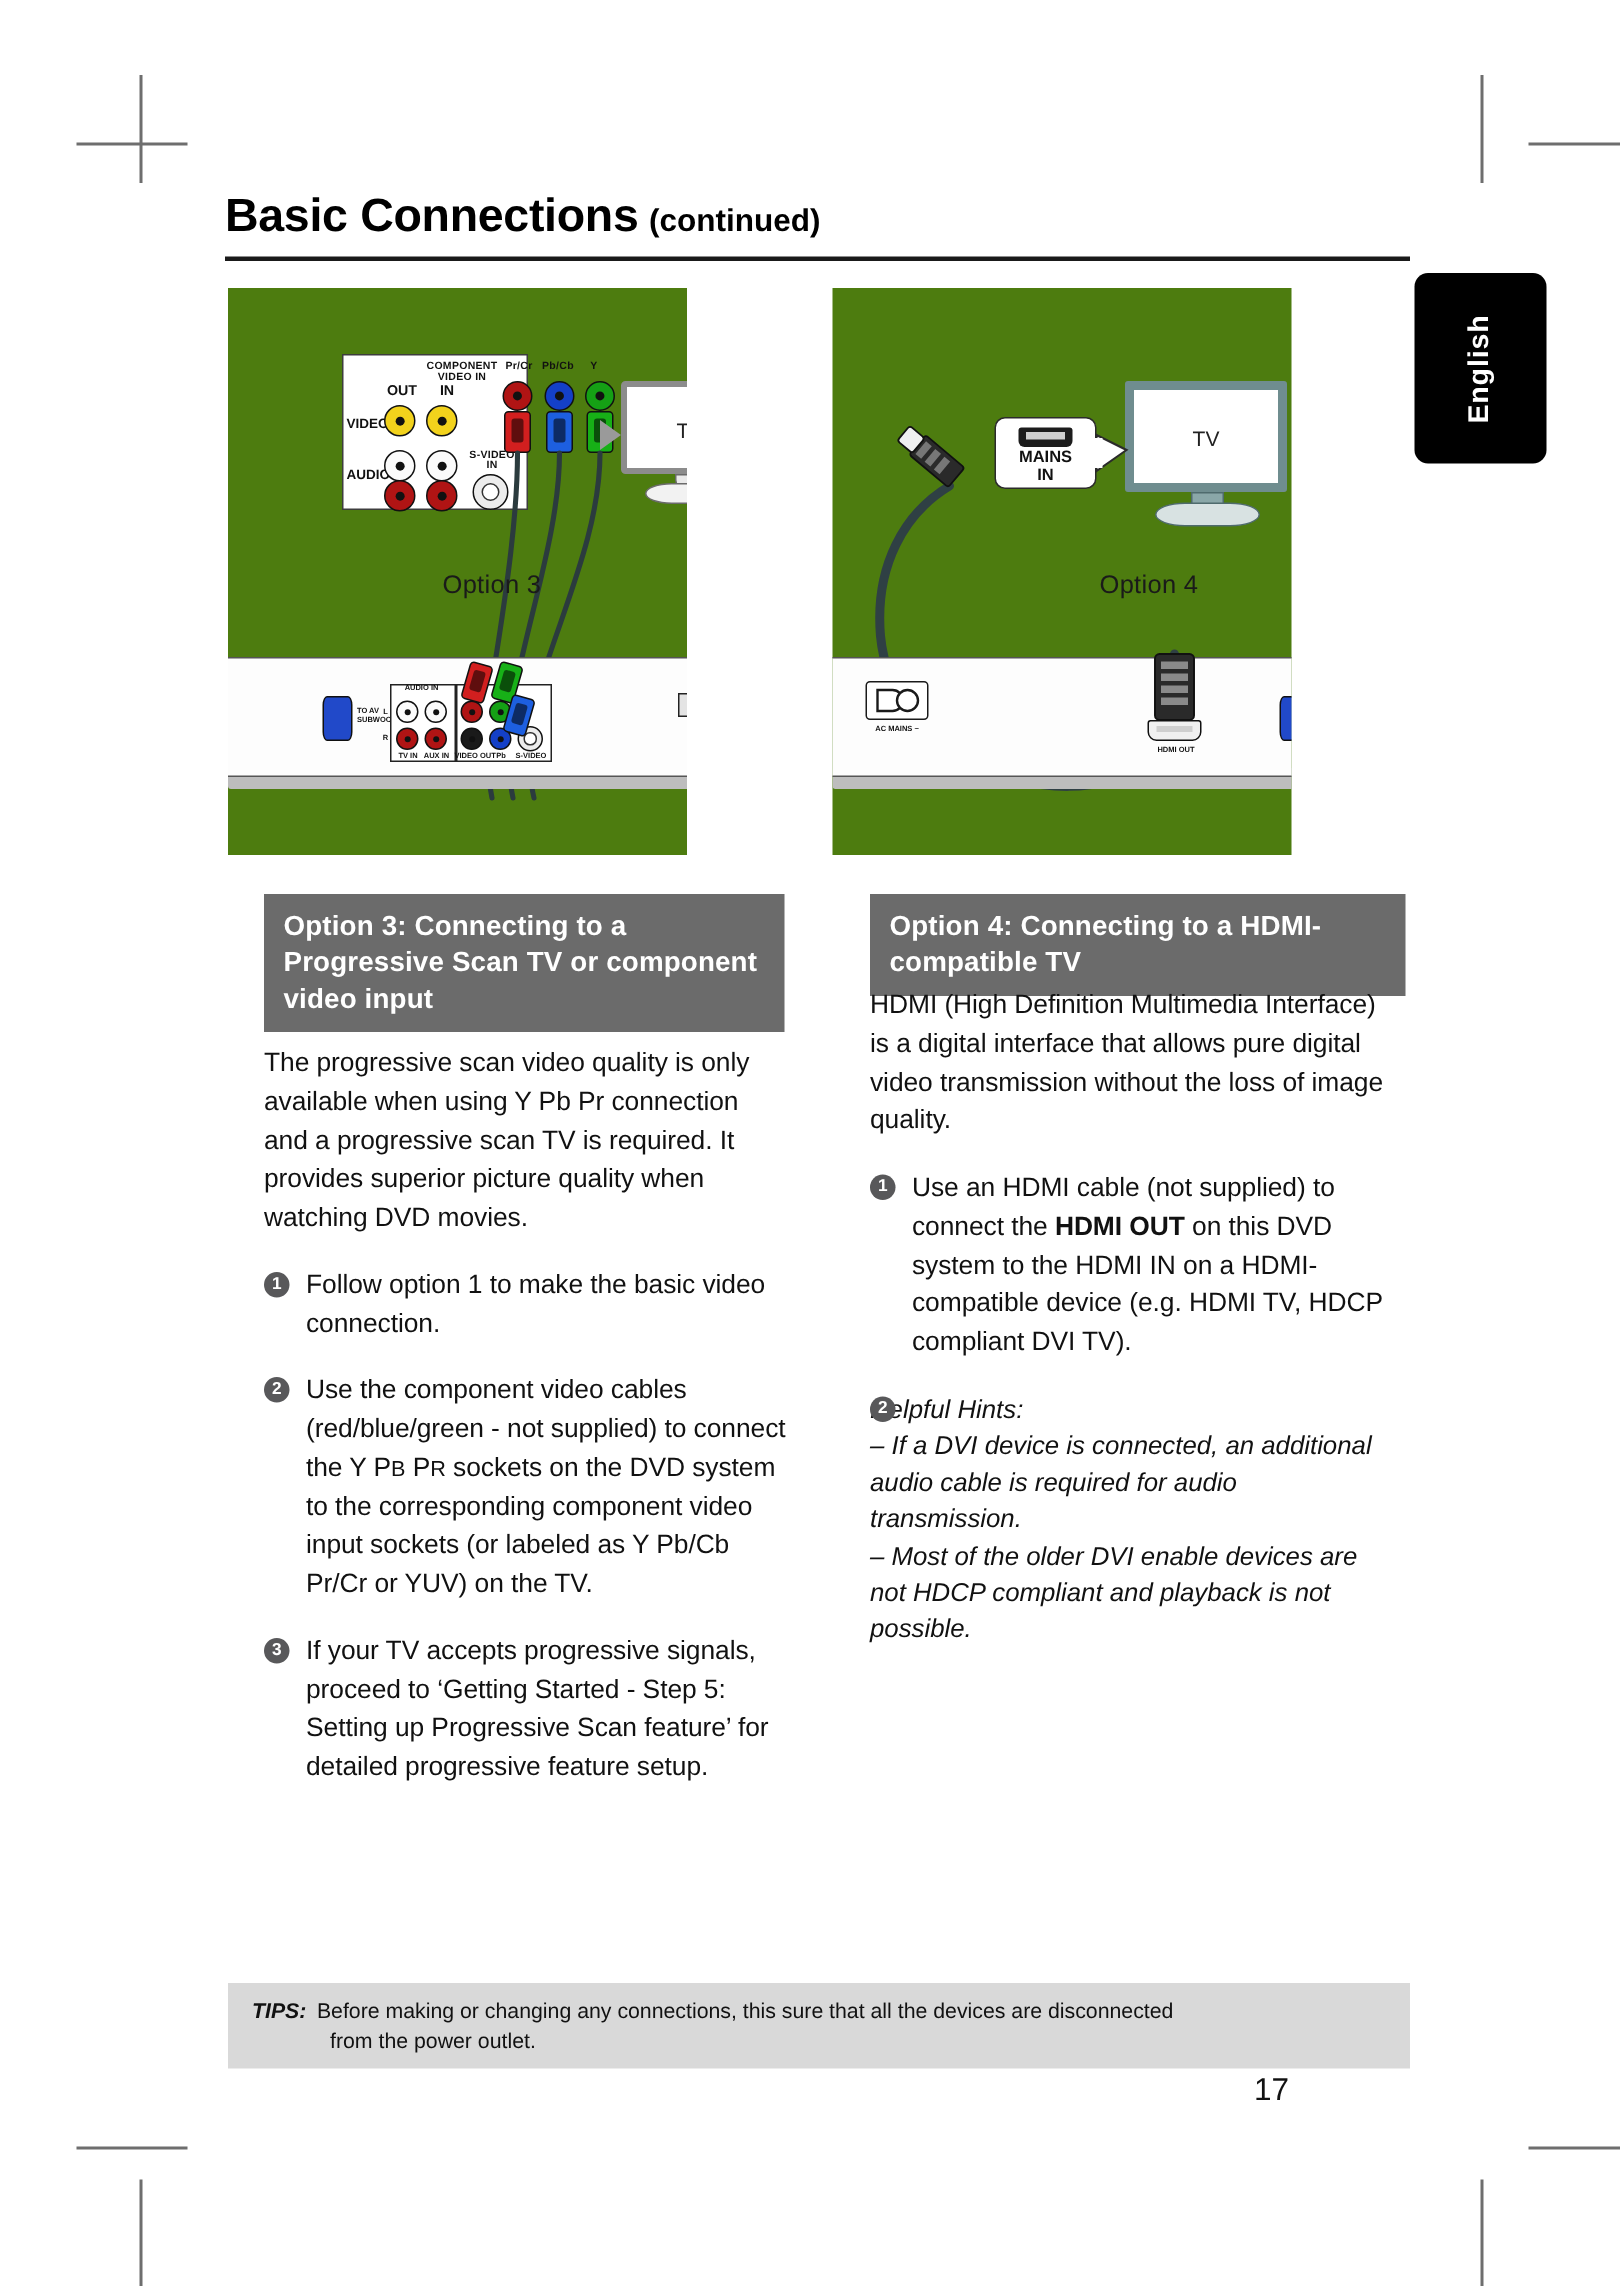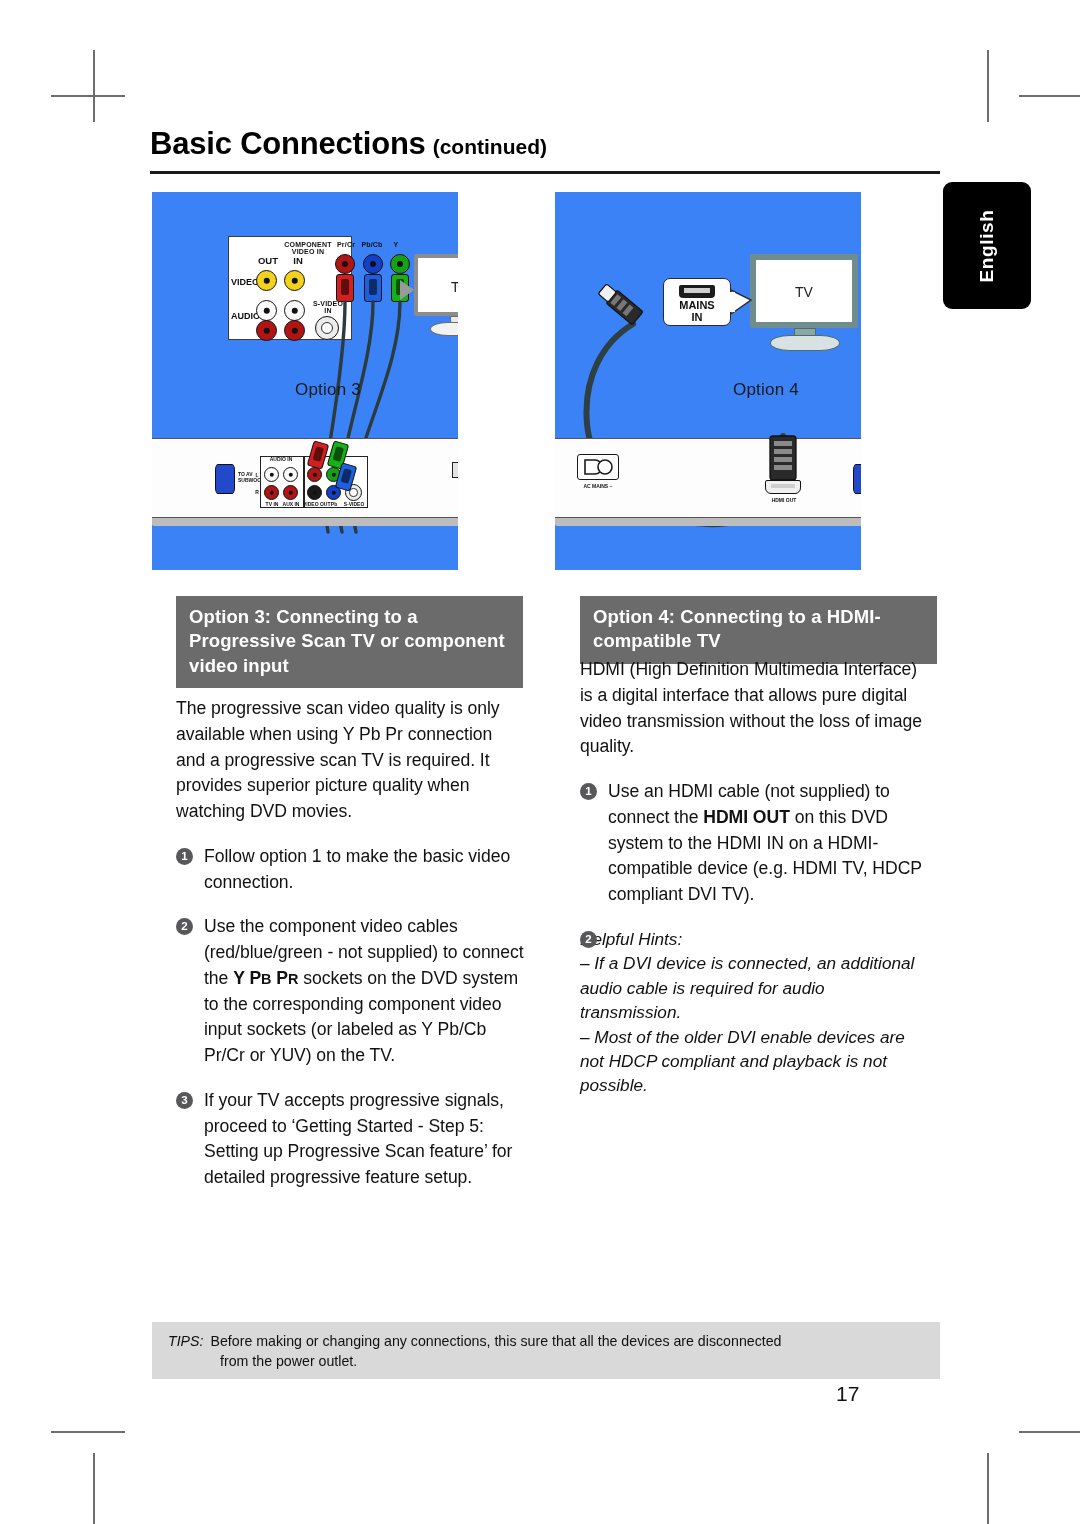--- a/index.html
+++ b/index.html
@@ -65,21 +65,21 @@
     font-weight: bold;
     letter-spacing: 0.6px;
     white-space: nowrap;
   }
 
   
   .panel {
     position: absolute;
     top: 192px;
     width: 306px; height: 378px;
-    background: #3b82f6;
+    background: #4d7c0f;
     overflow: hidden;
   }
   #panel-left  { left: 152px; }
   #panel-right { left: 555px; }
 
   .opt-caption {
     position: absolute;
     font-size: 17px;
     color: #1a1a1a;
     letter-spacing: .2px;
@@ -312,41 +312,41 @@
   }
   .hints {
     font-size: 17.2px;
     line-height: 1.42;
     font-style: italic;
     color: #111;
     margin: 2px 0 0 0;
   }
   .hints .hl { display: block; }
   b.tight-bold { font-weight: bold; }
-  .smallcaps { font-weight: bold; }
+  .smallcaps { font-weight: normal; }
   .smallcaps .sc { font-size: 0.82em; }
 
   
   .tips {
     position: absolute;
     left: 152px; top: 1322px;
     width: 788px; height: 57px;
     background: #d9d9d9;
     box-sizing: border-box;
   }
   .tips-inner {
     position: absolute;
     left: 16px; top: 9px;
     right: 10px;
     font-size: 14.2px;
     line-height: 1.43;
     color: #111;
   }
   .tips-label {
-    font-weight: normal;
+    font-weight: bold;
     font-style: italic;
     margin-right: 7px;
     text-align: right;
   }
   .tips-text-2 {
     display: block;
     margin-left: 52px;
   }
 
   

